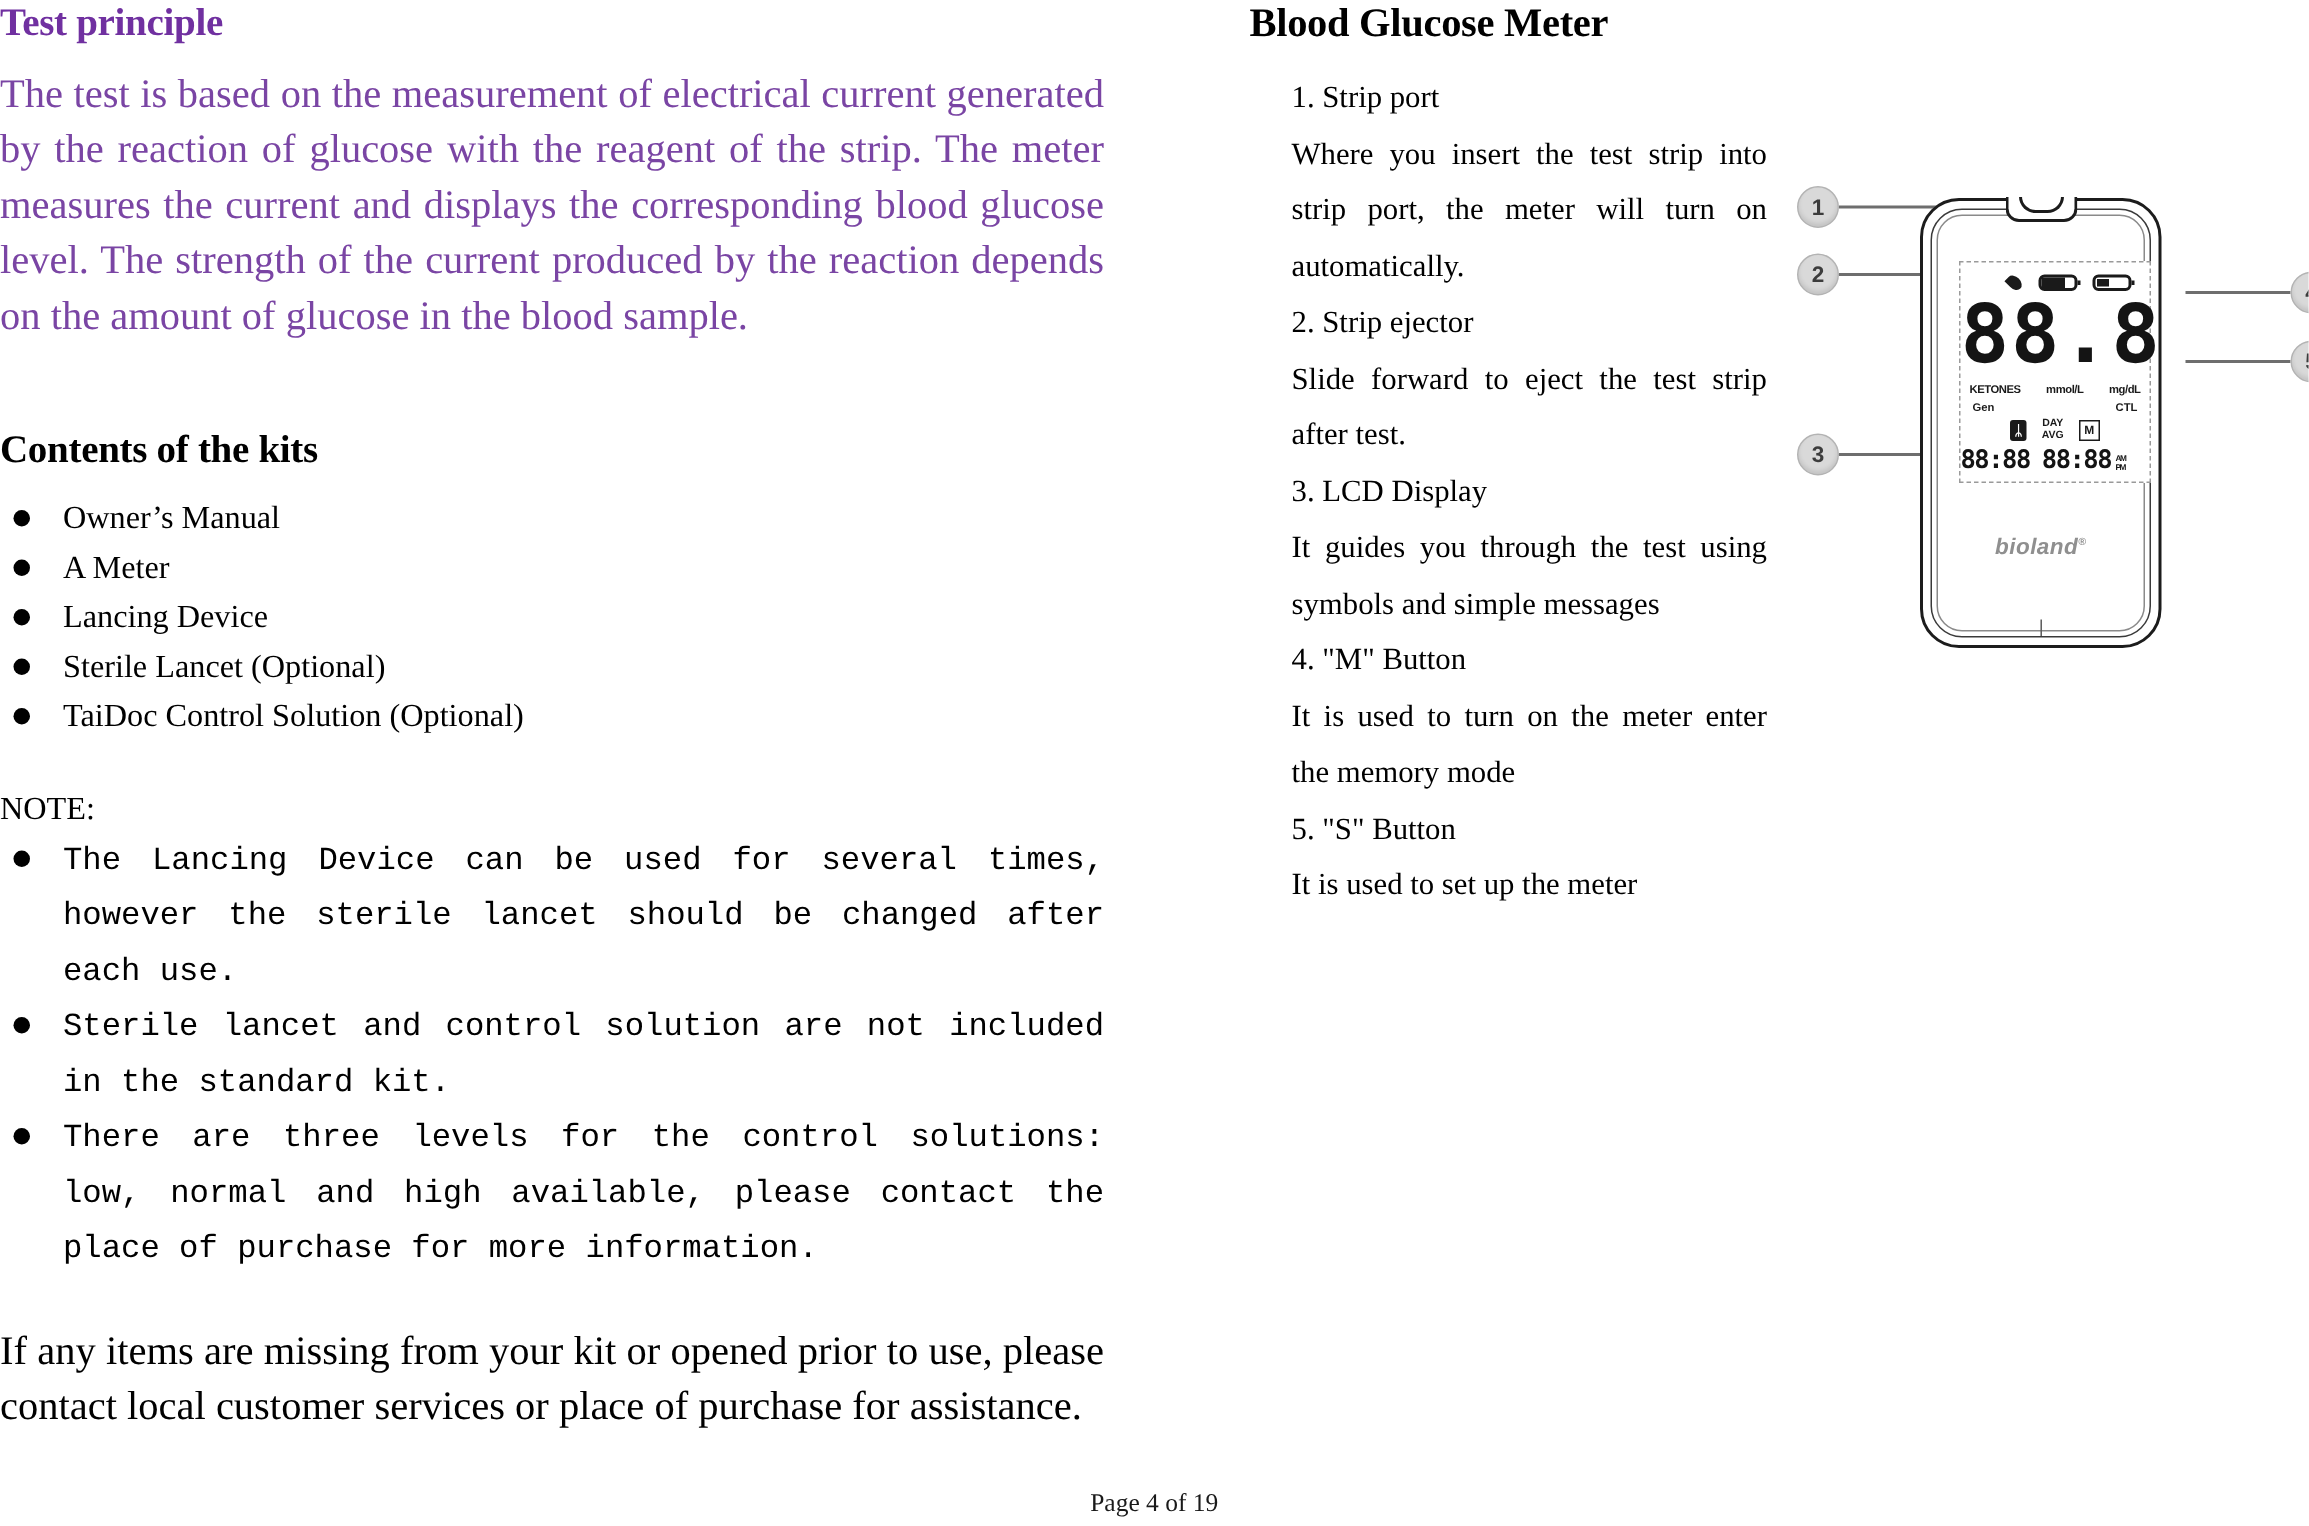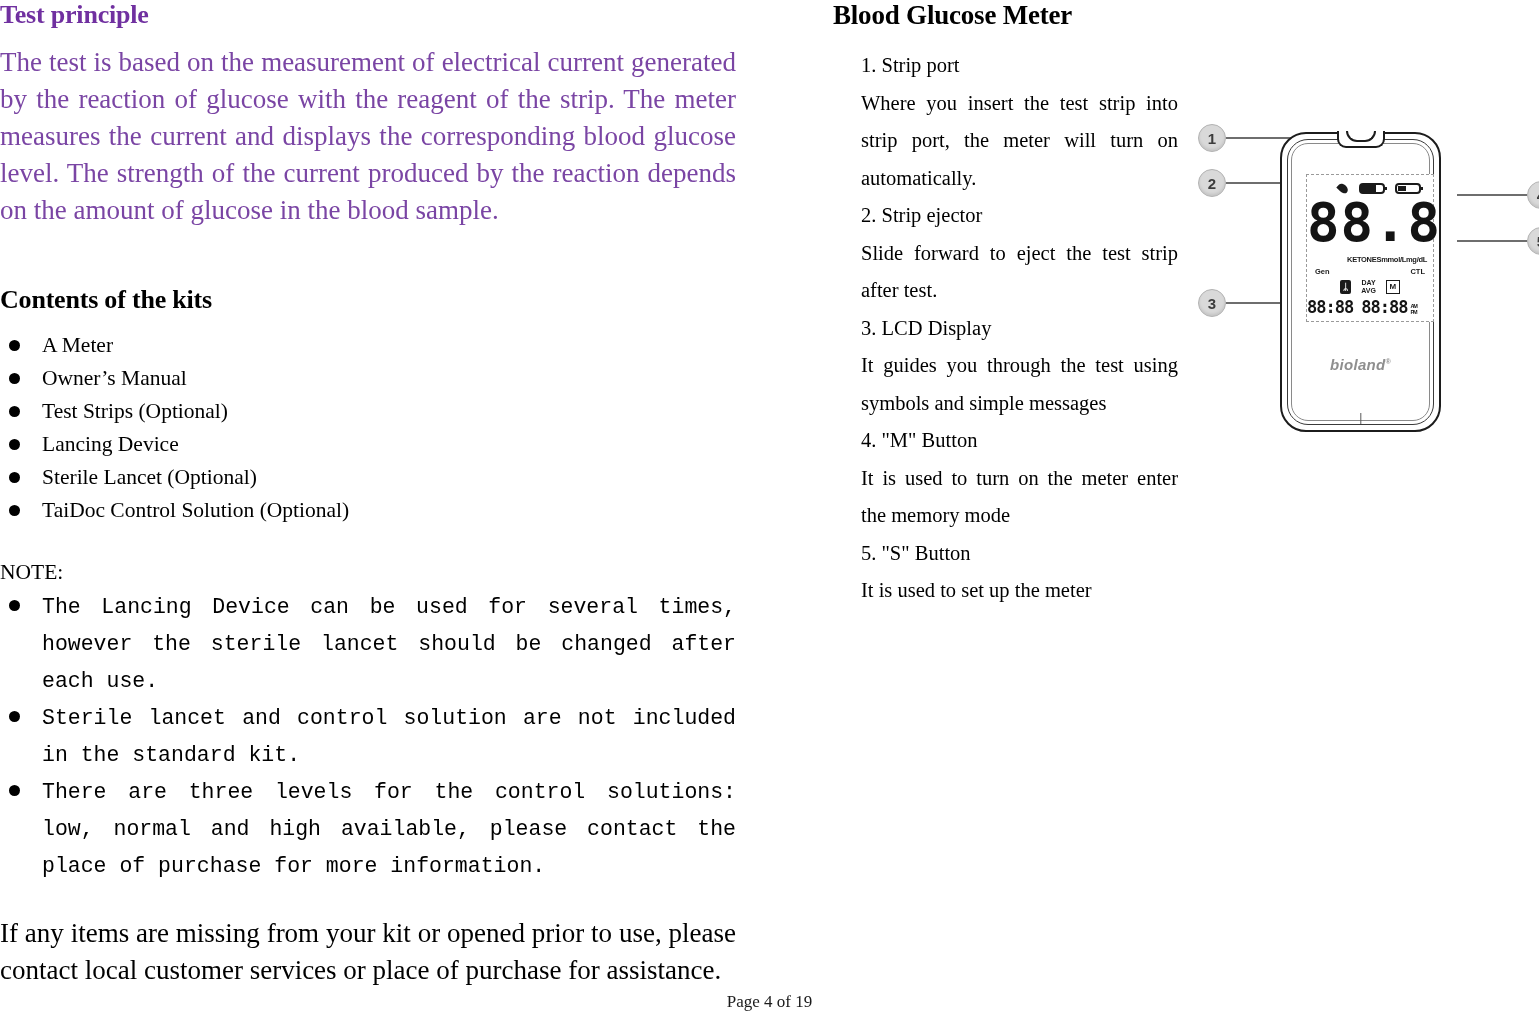--- a/index.html
+++ b/index.html
@@ -275,21 +275,21 @@
     letter-spacing: 1px;
     line-height: 56px;
     color: #141414;
   }
   .lcd-units {
     position: absolute;
     top: 80px;
     left: 0;
     width: 100%;
     display: flex;
-    justify-content: flex-end;
+    justify-content: space-between;
     padding: 0 6px;
     box-sizing: border-box;
     font-family: "Liberation Sans", sans-serif;
     font-size: 7.5px;
     font-weight: bold;
     color: #1a1a1a;
     letter-spacing: -0.3px;
   }
   .lcd-row2 {
     position: absolute;
@@ -397,29 +397,25 @@
 
     <p class="body purple-body">The test is based on the measurement of electrical current generated by the reaction of glucose with the reagent of the strip. The meter measures the current and displays the corresponding blood glucose level. The strength of the current produced by the reaction depends on the amount of glucose in the blood sample.</p>
 
     <div class="spacer-lg"></div>
 
     <h1 class="section-title">Contents of the kits</h1>
 
     <ul class="bullets">
       <li>
         <span class="dot"></span>
+        <span>Owner’s Manual</span>
+      </li>
+      <li>
+        <span class="dot"></span>
         <span>A Meter</span>
-      </li>
-      <li>
-        <span class="dot"></span>
-        <span>Owner’s Manual</span>
-      </li>
-      <li>
-        <span class="dot"></span>
-        <span>Test Strips (Optional)</span>
       </li>
       <li>
         <span class="dot"></span>
         <span>Lancing Device</span>
       </li>
       <li>
         <span class="dot"></span>
         <span>Sterile Lancet (Optional)</span>
       </li>
       <li>

